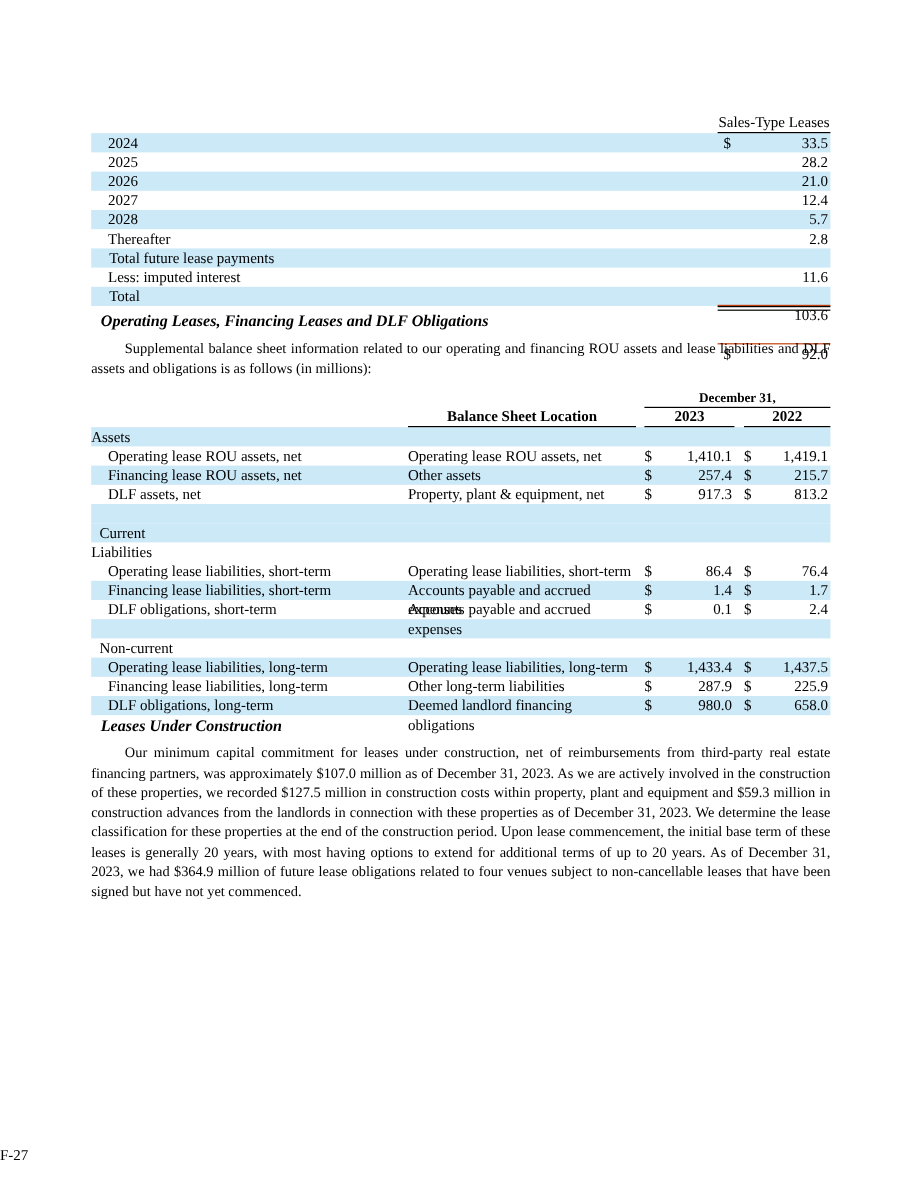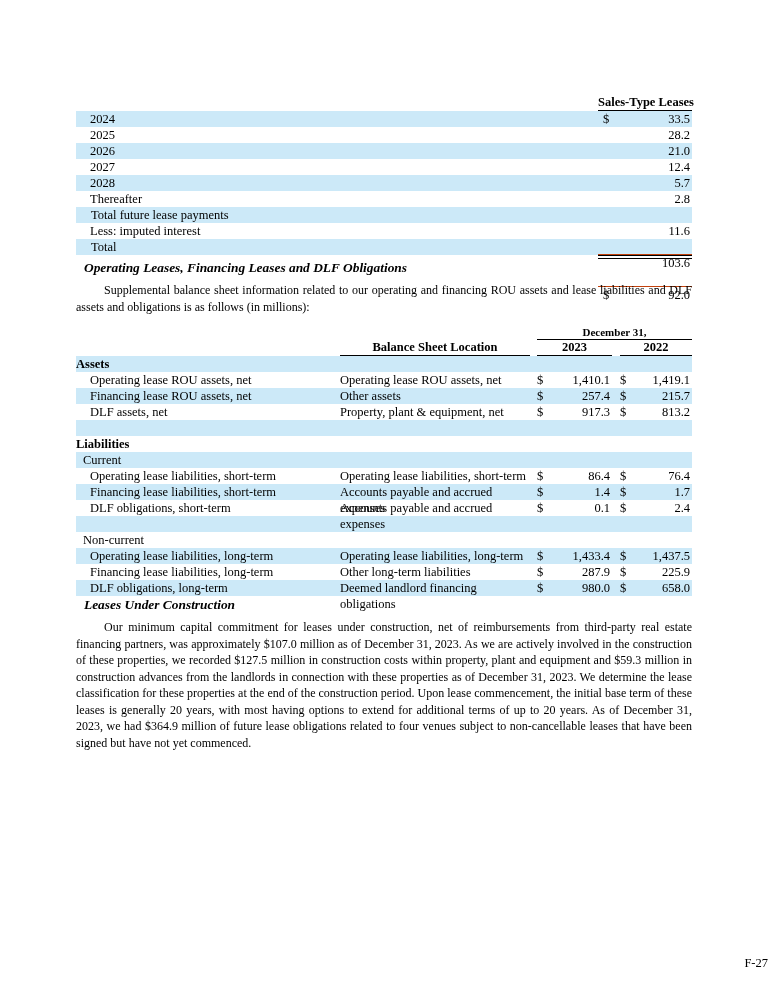--- a/index.html
+++ b/index.html
@@ -3,21 +3,21 @@
 <meta charset="utf-8">
 <style>
   * { margin:0; padding:0; box-sizing:border-box; }
   html,body { width:768px; height:993px; background:#ffffff; }
   body { font-family:"Liberation Serif", serif; color:#000; position:relative; }
   .page { position:absolute; inset:0; padding:94px 76px 0 76px; }
 
   
   .t1-header-row { display:flex; height:17px; line-height:16px; font-size:12.5px; }
   .t1-spacer { flex:1; }
-  .t1-val-header { width:94px; font-weight:bold; text-align:center; white-space:nowrap;
+  .t1-val-header { width:94px; font-weight:normal; text-align:center; white-space:nowrap;
                    border-bottom:1px solid #000; }
   .t1-row { display:flex; height:16px; line-height:16px; font-size:12.5px; }
   .shaded { background:var(--shade, #cce9f8); }
   .t1-label { flex:1; padding-left:14px; }
   .t1-label.ind { padding-left:15px; }
   .t1-val { width:94px; display:flex; justify-content:space-between; padding:0 2px 0 5px; }
   .t1-val.tb { border-top:1px solid #c2410c;margin-top:47px; }
   .t1-bottom { margin-left:auto; width:94px; height:4px;
                border-top:1px solid #000; border-bottom:1px solid #000; }
 
@@ -36,26 +36,26 @@
   .t2-label { width:264px; }
   .t2-loc { width:190px; margin-right:7px; }
   .t2-loc-hdr { font-weight:bold; text-align:center; border-bottom:1.5px solid #000; }
   .t2-col1 { width:75px; }
   .t2-gap { width:8px; }
   .t2-col2 { width:72px; }
   .t2-year { font-weight:bold; text-align:center; border-bottom:1.5px solid #000; }
   .t2-row { display:flex; height:16px; line-height:16px; font-size:12.5px; }
   .t2-row .ind1 { padding-left:7px; }
   .t2-row .ind2 { padding-left:14px; }
-  .t2-row.bold .t2-label { font-weight:bold; }
+  .t2-row.bold .t2-label { font-weight:normal; }
   .money { display:flex; justify-content:space-between; padding-right:2px; }
 
   
   .footer { position:absolute; top:956px; left:0; width:100%;
-            text-align:right; font-size:12.5px; }
+            text-align:left; font-size:12.5px; }
 </style>
 </head>
 <body>
 
 <div class="page">
 
   <div>
     <div class="t1-header-row">
       <div class="t1-spacer"></div>
       <div class="t1-val-header">Sales-Type Leases</div>
@@ -201,46 +201,46 @@
           <div class="t2-col1 money">
             <span></span>
             <span></span>
           </div>
           <div class="t2-gap"></div>
           <div class="t2-col2 money">
             <span></span>
             <span></span>
           </div>
         </div>
+        <div class="t2-row shaded">
+          <div class="t2-label ind1">Current</div>
+          <div class="t2-loc"></div>
+          <div class="t2-col1 money">
+            <span></span>
+            <span></span>
+          </div>
+          <div class="t2-gap"></div>
+          <div class="t2-col2 money">
+            <span></span>
+            <span></span>
+          </div>
+        </div>
         <div class="t2-row bold">
           <div class="t2-label">Liabilities</div>
           <div class="t2-loc"></div>
           <div class="t2-col1 money">
             <span></span>
             <span></span>
           </div>
           <div class="t2-gap"></div>
           <div class="t2-col2 money">
             <span></span>
             <span></span>
           </div>
         </div>
-        <div class="t2-row shaded">
-          <div class="t2-label ind1">Current</div>
-          <div class="t2-loc"></div>
-          <div class="t2-col1 money">
-            <span></span>
-            <span></span>
-          </div>
-          <div class="t2-gap"></div>
-          <div class="t2-col2 money">
-            <span></span>
-            <span></span>
-          </div>
-        </div>
         <div class="t2-row">
           <div class="t2-label ind2">Operating lease liabilities, short-term</div>
           <div class="t2-loc">Operating lease liabilities, short-term</div>
           <div class="t2-col1 money">
             <span>$</span>
             <span>86.4</span>
           </div>
           <div class="t2-gap"></div>
           <div class="t2-col2 money">
             <span>$</span>

